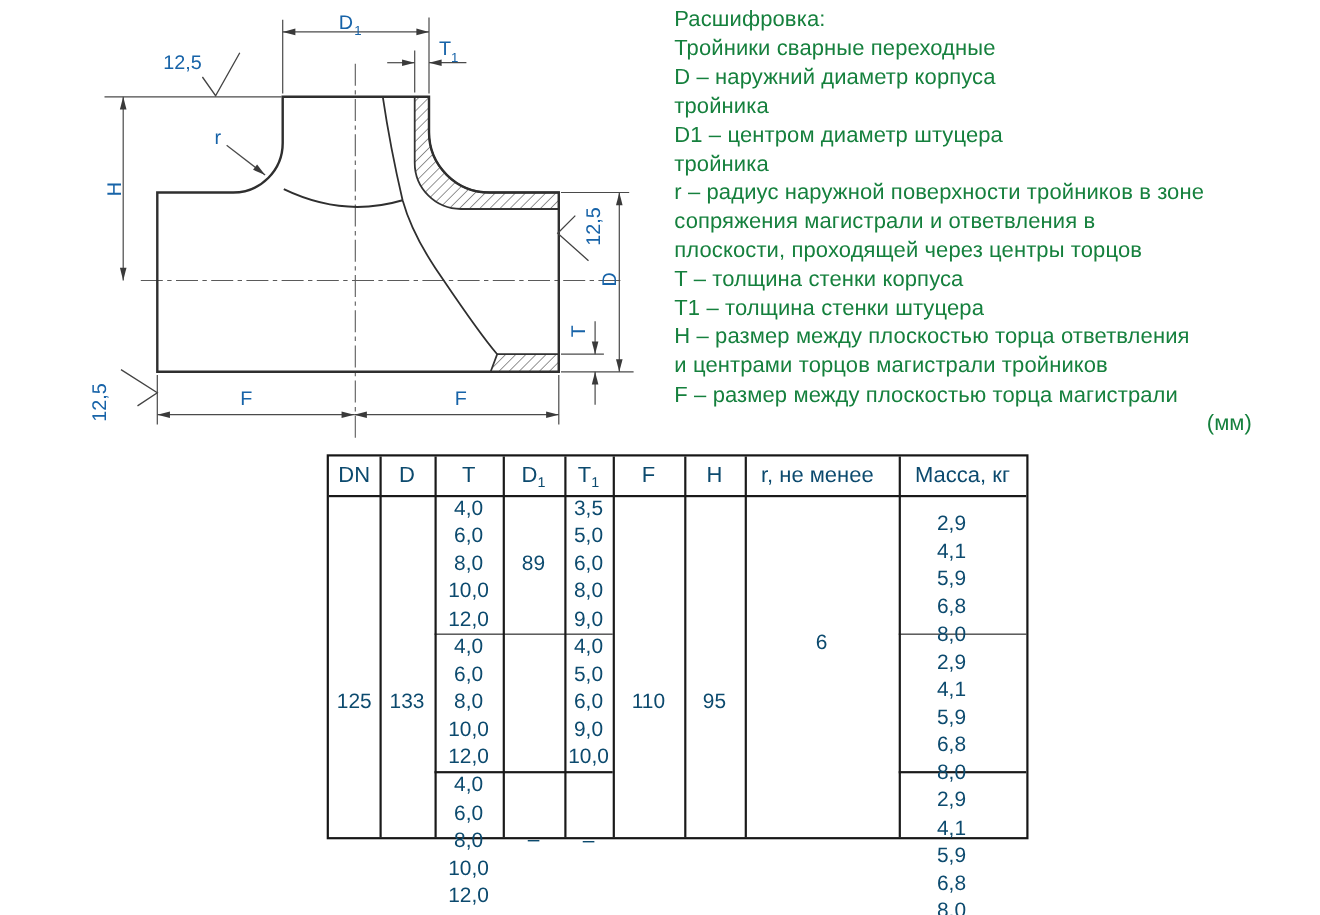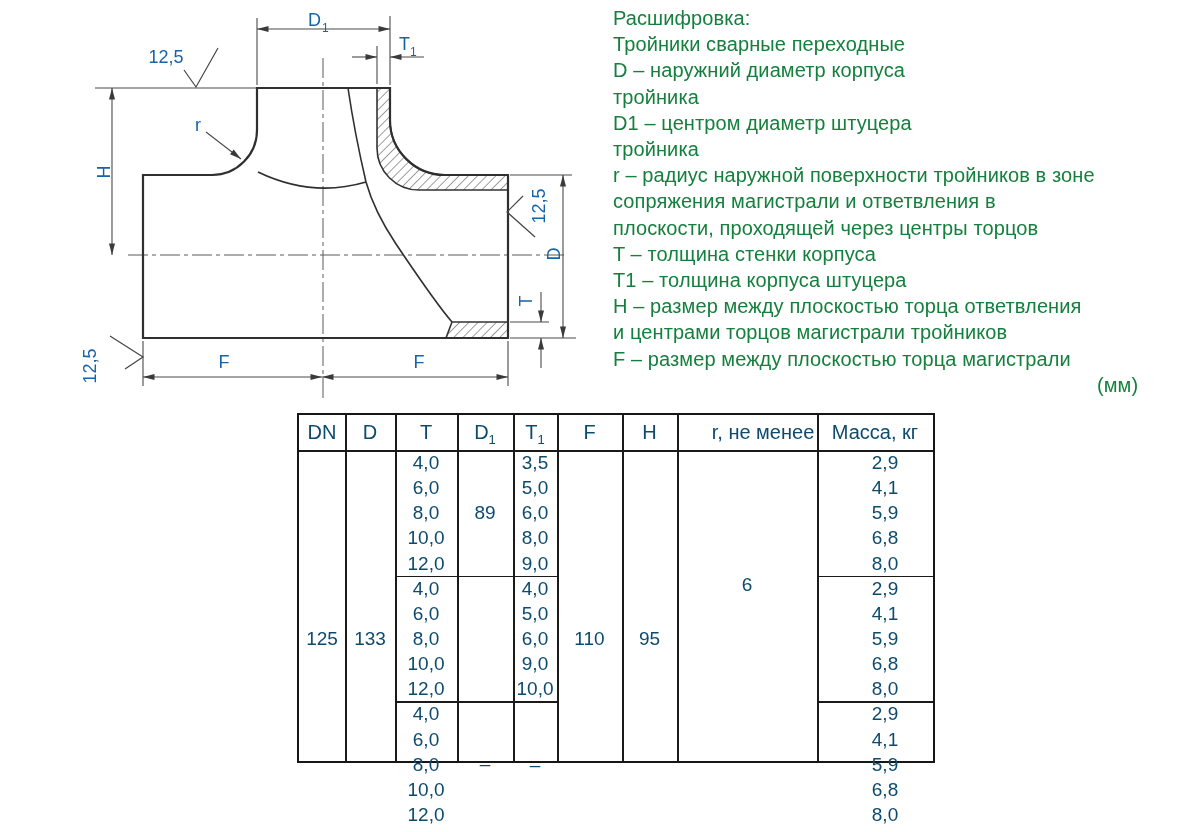--- a/index.html
+++ b/index.html
@@ -23,21 +23,21 @@
     position:absolute; left:297px; top:413px; width:638px; height:350px;
     border:2px solid #161616; background:#fff; font-size:19px; color:#0c4a6e;
   }
   .vl { position:absolute; top:0; width:1.5px; height:100%; background:#1a1a1a; }
   .hl { position:absolute; height:1.5px; background:#1a1a1a; }
   .hd { position:absolute; top:0; height:35px; line-height:34px; text-align:center; font-size:20px; }
   .hd sub { font-size:13px; }
   .v  { position:absolute; height:25.13px; line-height:25.13px; text-align:center; }
   .cT  { left:96px;  width:62px; }
   .cT1 { left:214px; width:44px; }
-  .cM  { left:528px; width:116px; }
+  .cM  { left:508px; width:116px;margin-top:14px; }
   .r0{top:35px}.r1{top:60.1px}.r2{top:85.3px}.r3{top:110.4px}.r4{top:135.5px}
   .r5{top:160.7px}.r6{top:185.8px}.r7{top:210.9px}.r8{top:236.1px}.r9{top:261.2px}
   .r10{top:286.3px}.r11{top:311.5px}.r12{top:336.6px}.r13{top:361.7px}.r14{top:386.8px}
   .d1c { position:absolute; left:158px; width:56px; height:125.7px;
          display:flex; align-items:center; justify-content:center; }
   .g0{top:35px}.g1{top:160.7px}.g2{top:286.3px}
   .tall { position:absolute; top:35px; height:377px;
           display:flex; align-items:center; justify-content:center; }
   .rcell { position:absolute; left:378px; width:140px; top:157px; height:25px;
            line-height:25px; text-align:center; }
@@ -122,21 +122,21 @@
     <div class="lline">Расшифровка:</div>
     <div class="lline">Тройники сварные переходные</div>
     <div class="lline">D – наружний диаметр корпуса</div>
     <div class="lline">тройника</div>
     <div class="lline">D1 – центром диаметр штуцера</div>
     <div class="lline">тройника</div>
     <div class="lline">r – радиус наружной поверхности тройников в зоне</div>
     <div class="lline">сопряжения магистрали и ответвления в</div>
     <div class="lline">плоскости, проходящей через центры торцов</div>
     <div class="lline">T – толщина стенки корпуса</div>
-    <div class="lline">T1 – толщина корпуса штуцера</div>
+    <div class="lline">T1 – толщина стенки штуцера</div>
     <div class="lline">H – размер между плоскостью торца ответвления</div>
     <div class="lline">и центрами торцов магистрали тройников</div>
     <div class="lline">F – размер между плоскостью торца магистрали</div>
     <div class="lline lastline">
       <span class="unit">(мм)</span>
     </div>
   </div>
 
   <div class="dim-table">
 
@@ -154,21 +154,21 @@
     <div class="hl" style="left:96px;top:286.3px;width:162px"></div>
     <div class="hl" style="left:518px;top:286.3px;width:116px"></div>
 
     <div class="hd" style="left:0;width:46px"><span>DN</span></div>
     <div class="hd" style="left:46px;width:50px"><span>D</span></div>
     <div class="hd" style="left:96px;width:62px"><span>T</span></div>
     <div class="hd" style="left:158px;width:56px"><span>D</span><sub>1</sub></div>
     <div class="hd" style="left:214px;width:44px"><span>T</span><sub>1</sub></div>
     <div class="hd" style="left:258px;width:65px"><span>F</span></div>
     <div class="hd" style="left:323px;width:55px"><span>H</span></div>
-    <div class="hd" style="left:394px;width:140px"><span>r, не менее</span></div>
+    <div class="hd" style="left:374px;width:140px"><span>r, не менее</span></div>
     <div class="hd" style="left:518px;width:116px"><span>Масса, кг</span></div>
 
     <div class="tall" style="left:0;width:46px">125</div>
     <div class="tall" style="left:46px;width:50px">133</div>
     <div class="tall" style="left:258px;width:65px">110</div>
     <div class="tall" style="left:323px;width:55px">95</div>
     <div class="rcell">6</div>
 
     <div class="d1c g0">89</div>
     <div class="d1c g2">–</div>

